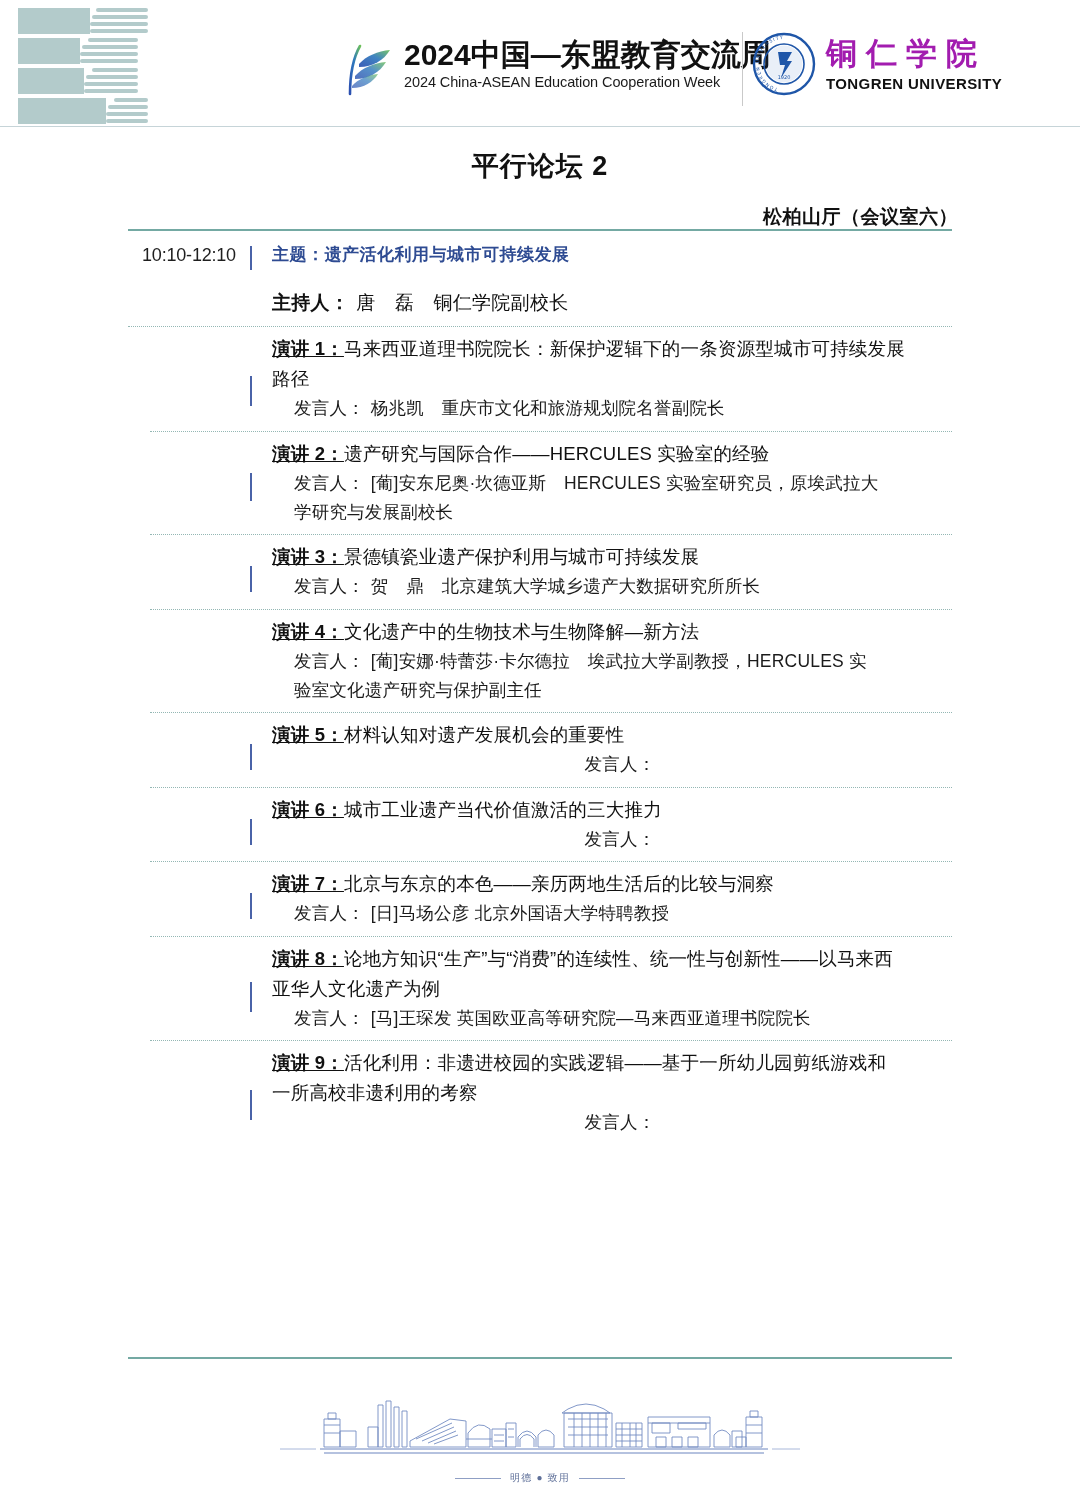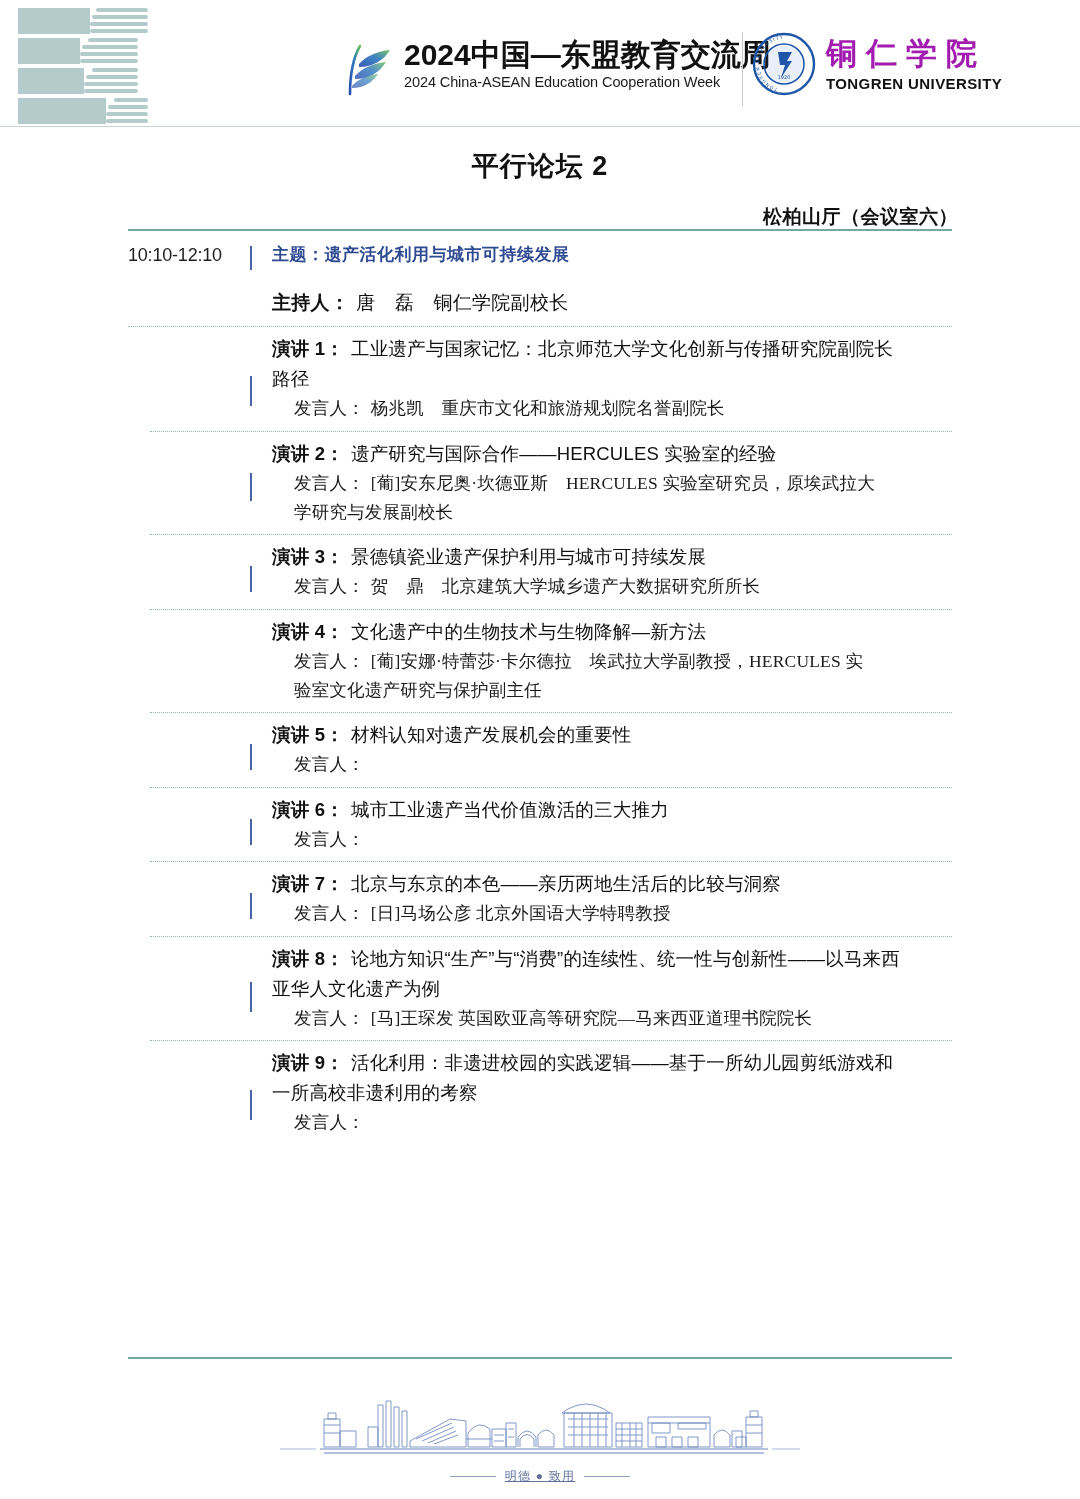--- a/index.html
+++ b/index.html
@@ -173,20 +173,21 @@
     align-items: flex-start;
     height: 36px;
   }
   .time-label {
     width: 122px;
     font-size: 18px;
     color: #1f1f1f;
     letter-spacing: -0.2px;
     padding-top: 2px;
     white-space: nowrap;
+    text-align: center;
   }
   .pipe {
     width: 2px;
     height: 24px;
     background: #4a63a8;
     margin-top: 3px;
     margin-right: 20px;
     flex: none;
   }
   .theme-text {
@@ -224,40 +225,41 @@
 
   
   .talk {
     font-size: 18.5px;
     color: #111111;
     line-height: 1.62;
     letter-spacing: 0.2px;
   }
   .talk .lab {
     font-weight: 700;
-    margin-right: 7px;
+    text-decoration: underline;
   }
 
   
   .host {
     font-size: 19px;
     color: #111111;
     line-height: 1.7;
     letter-spacing: 0.3px;
   }
   .host .lab { font-weight: 700; margin-right: 7px; }
 
   
   .spk {
-    font-family: Liberation Serif, serif;
+    font-family: Liberation Sans, sans-serif;
     font-size: 17.5px;
     color: #1b1b1b;
     line-height: 1.68;
     letter-spacing: 0.2px;
     padding-left: 22px;
+    justify-content: center;
   }
   .spk .lab { margin-right: 6px; }
 
   .dotted {
     border: none;
     border-top: 1px dotted #8fb4b0;
     margin: 7px 0 7px 22px;
     height: 0;
     opacity: 0.95;
   }
@@ -286,25 +288,24 @@
     left: 0;
     bottom: 4px;
     width: 1080px;
     display: flex;
     align-items: center;
     justify-content: center;
     gap: 9px;
   }
   .motto-line { width: 46px; height: 1px; background: #8f9fc4; }
   .motto-text {
-    font-size: 12px;
+    font-size: 10px;
     color: #5f7099;
     letter-spacing: 1.2px;
     white-space: nowrap;
-    text-decoration: underline;
   }
 </style>
 </head>
 <body>
 
 <div class="page">
 
   <div class="deco-books">
     <div class="deco-row" style="top:0px;">
       <div class="deco-block" style="width:72px;"></div>
@@ -408,21 +409,21 @@
           <span class="lab">主持人：</span>
           <span class="val">唐　磊　铜仁学院副校长</span>
         </div>
       </div>
       <hr class="dotted full">
 
       <div class="row">
         <div class="accent" style="top:42px;height:30px;"></div>
         <div class="line talk">
           <span class="lab">演讲 1：</span>
-          <span class="val">工业遗产与国家记忆：北京师范大学文化创新与传播研究院副院长</span>
+          <span class="val">马来西亚道理书院院长：新保护逻辑下的一条资源型城市可持续发展</span>
         </div>
         <div class="talk cont">路径</div>
         <div class="line spk">
           <span class="lab">发言人：</span>
           <span class="val">杨兆凯　重庆市文化和旅游规划院名誉副院长</span>
         </div>
       </div>
       <hr class="dotted">
 
       <div class="row">

